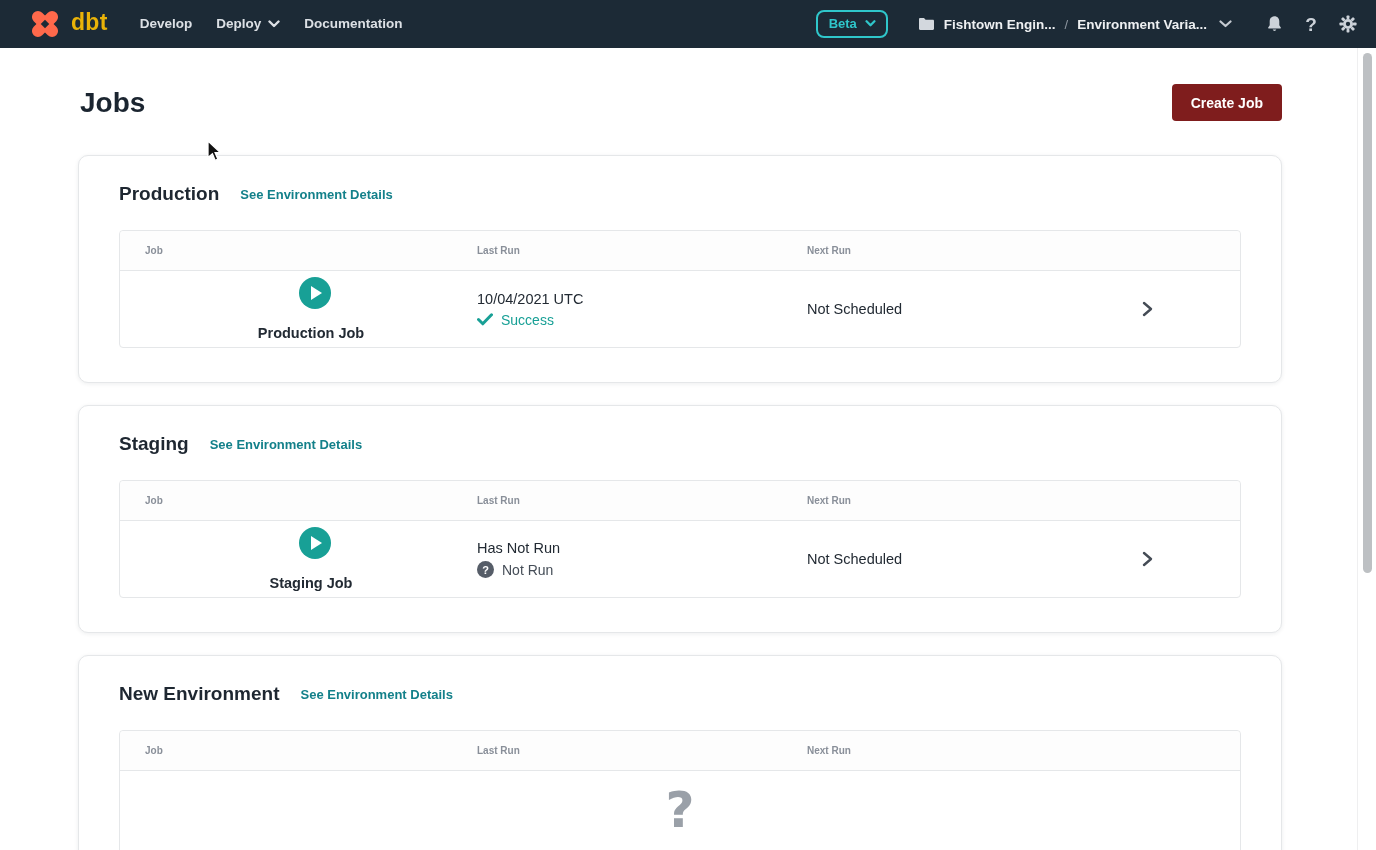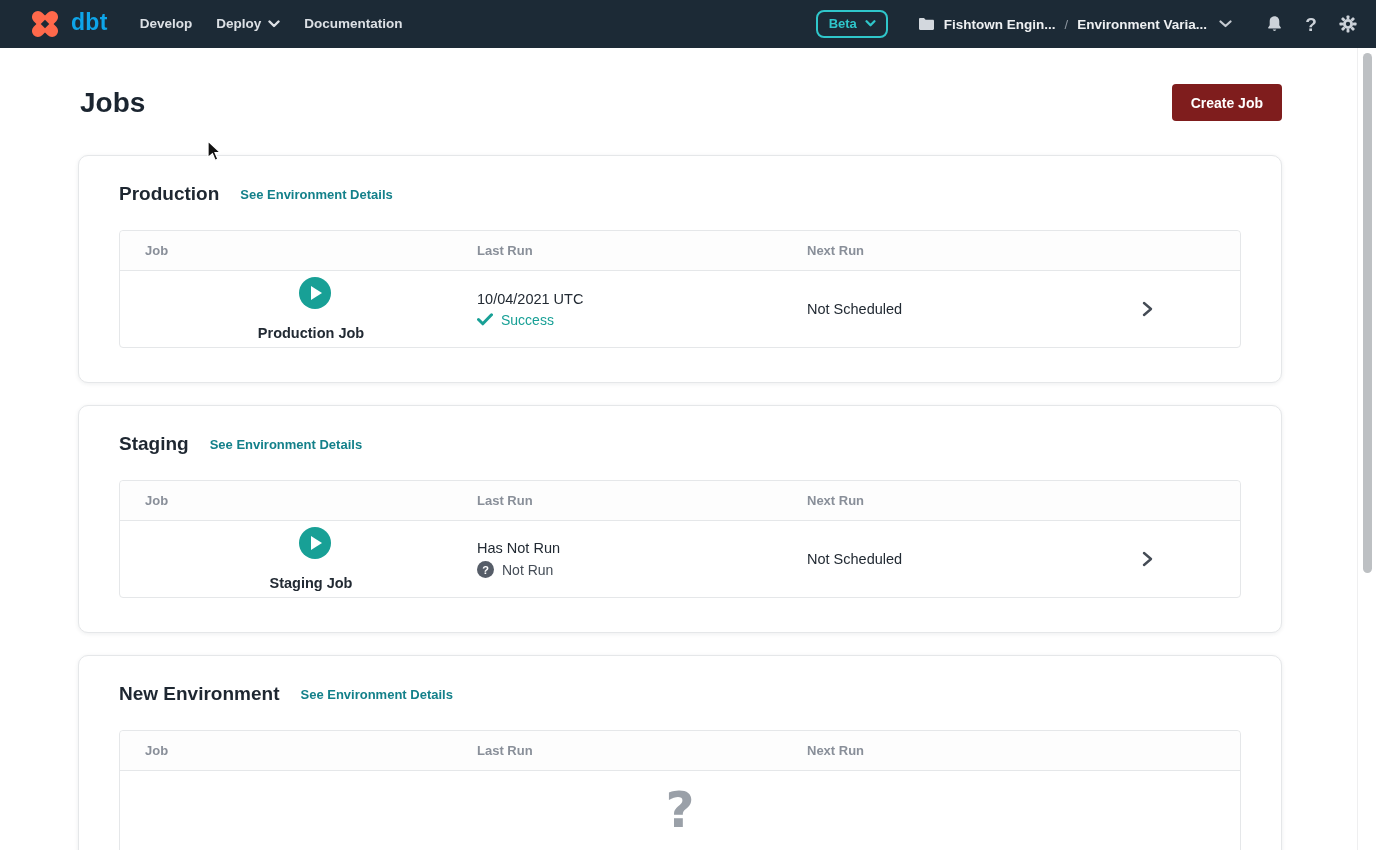--- a/index.html
+++ b/index.html
@@ -28,21 +28,21 @@
     width: 32px; height: 12px;
     background: #FF694B; border-radius: 6px;
   }
   .logo-bar.b1 { transform: rotate(45deg); }
   .logo-bar.b2 { transform: rotate(-45deg); }
   .logo-hole {
     position: absolute; left: 14px; top: 14px;
     width: 6px; height: 6px;
     background: #1C2A36; transform: rotate(45deg);
   }
-  .logo-text { color: #0ea5e9; font-size: 23px; font-weight: 700; letter-spacing: .3px; line-height: 1; padding-bottom: 3px; }
+  .logo-text { color: #eab308; font-size: 23px; font-weight: 700; letter-spacing: .3px; line-height: 1; padding-bottom: 3px; }
 
   .nav-links { display: flex; align-items: center; gap: 24px; }
   .nav-link {
     color: #DCE0E5; font-size: 13.5px; font-weight: 700;
     display: flex; align-items: center; gap: 7px; cursor: pointer;
     line-height: 48px;
   }
 
   .nav-right { margin-left: auto; display: flex; align-items: center; }
   .beta-badge {
@@ -84,21 +84,21 @@
   .env-name { margin: 0; font-size: 19px; font-weight: 700; color: #1E2731; }
   .env-link { font-size: 13px; font-weight: 700; color: #13808A; text-decoration: none; cursor: pointer; }
 
   .jobs-table { border: 1px solid #E5E7E9; border-radius: 4px; background: #fff; }
   .thead {
     display: grid; grid-template-columns: 332px 330px 1fr 110px;
     padding-left: 25px; height: 40px; align-items: center;
     border-bottom: 1px solid #E5E7E9;
     background: #FDFDFD; border-radius: 4px 4px 0 0;
   }
-  .th { font-size: 13px; font-weight: 700; color: #898F99; }
+  .th { font-size: 10px; font-weight: 700; color: #898F99; }
 
   .job-row {
     display: grid; grid-template-columns: 332px 330px 1fr 110px;
     padding-left: 25px; height: 76px; align-items: center; cursor: pointer;
   }
   .cell-job { display: flex; align-items: center; gap: 16px; flex-direction: column; }
   .play-btn {
     width: 32px; height: 32px; border-radius: 50%;
     background: #18A096; border: none; margin-left: 8px;
     display: flex; align-items: center; justify-content: center; cursor: pointer;

